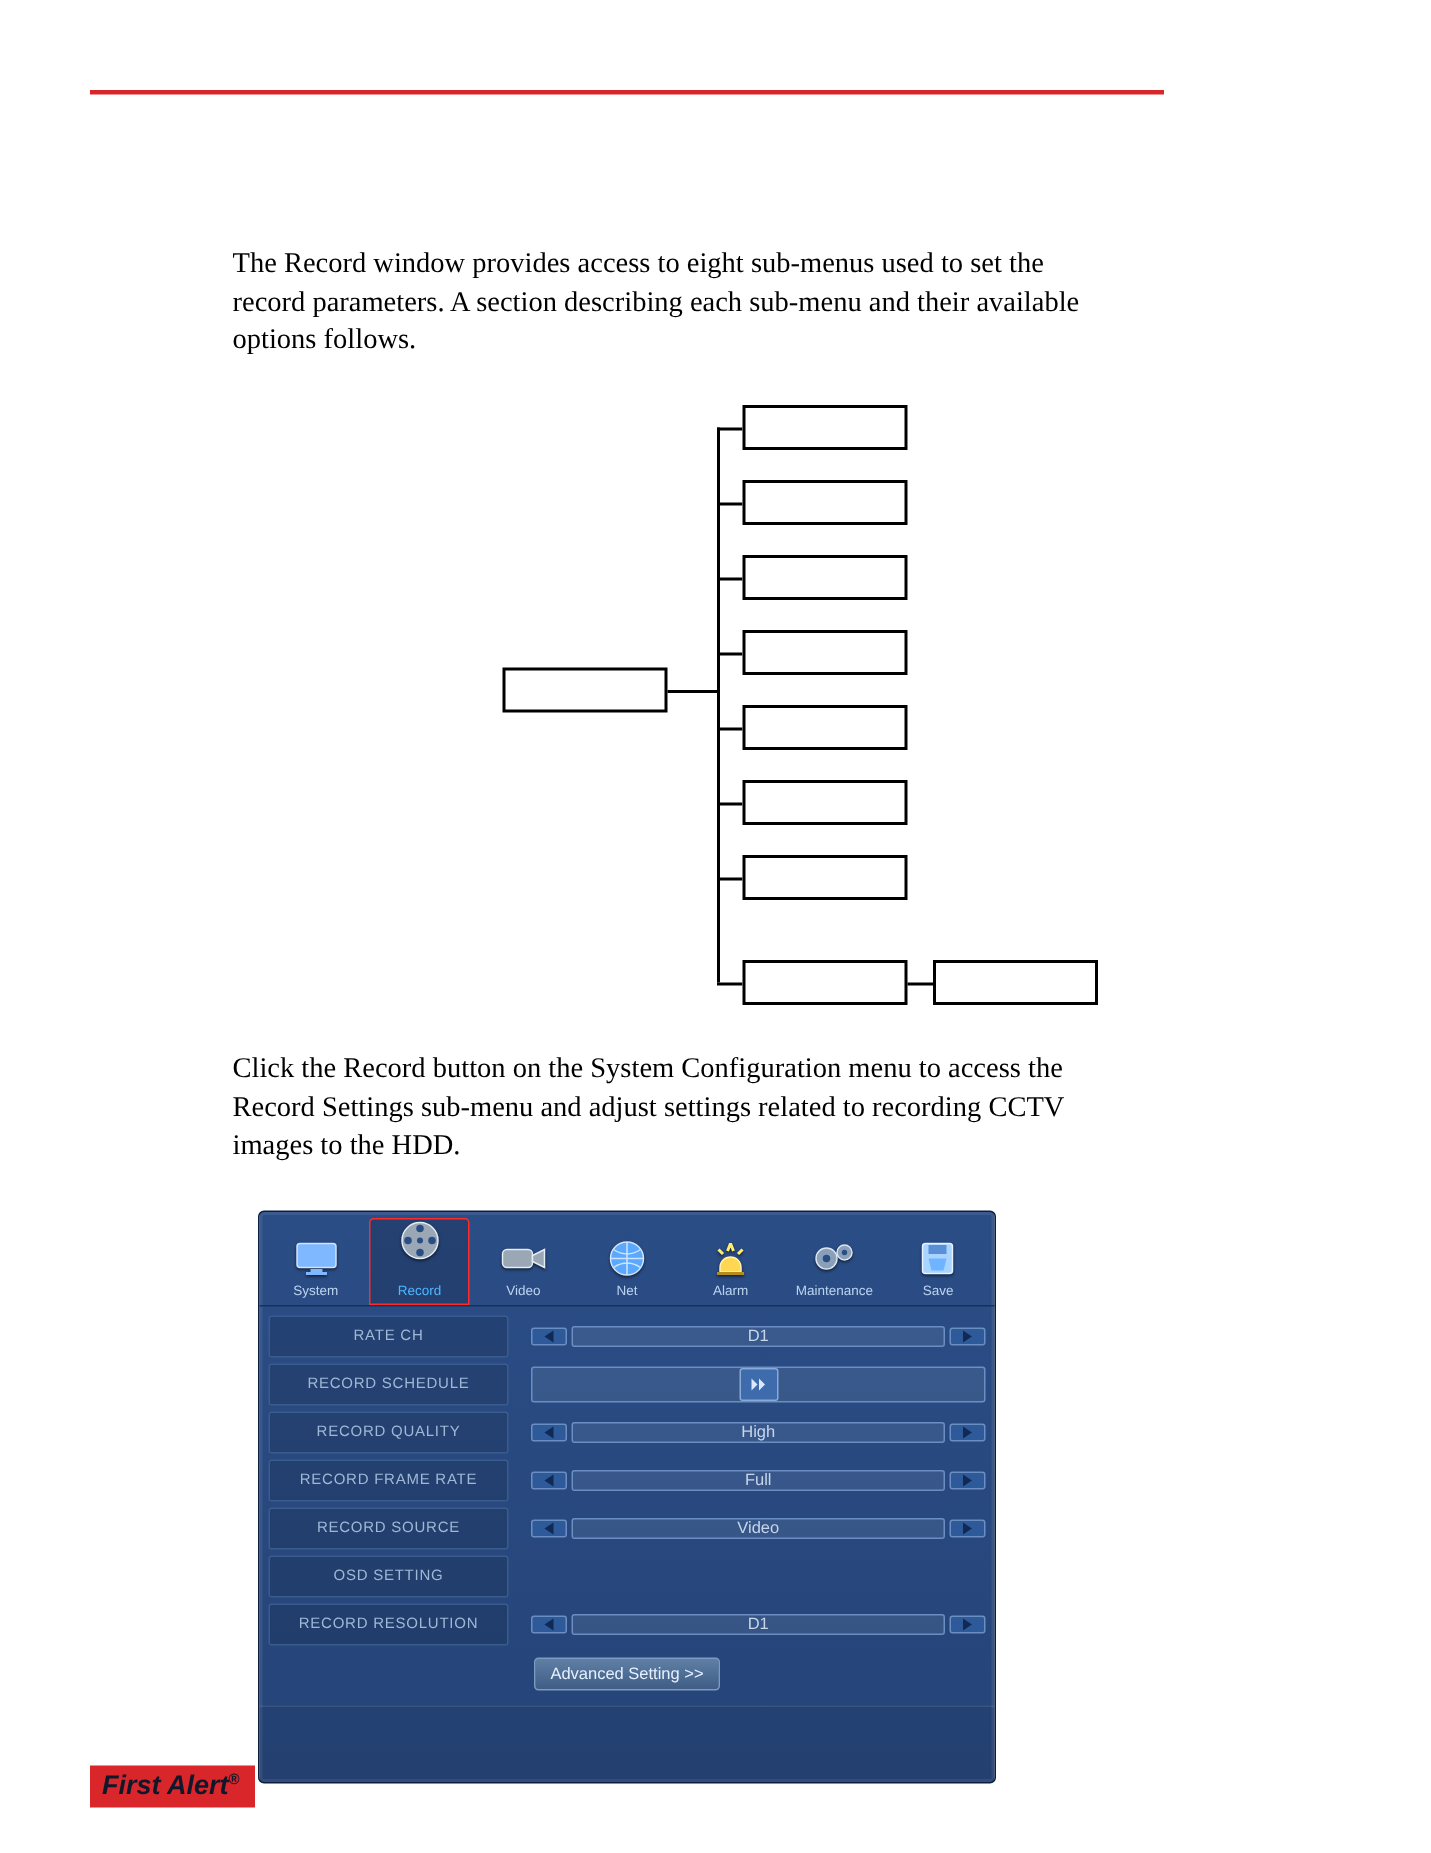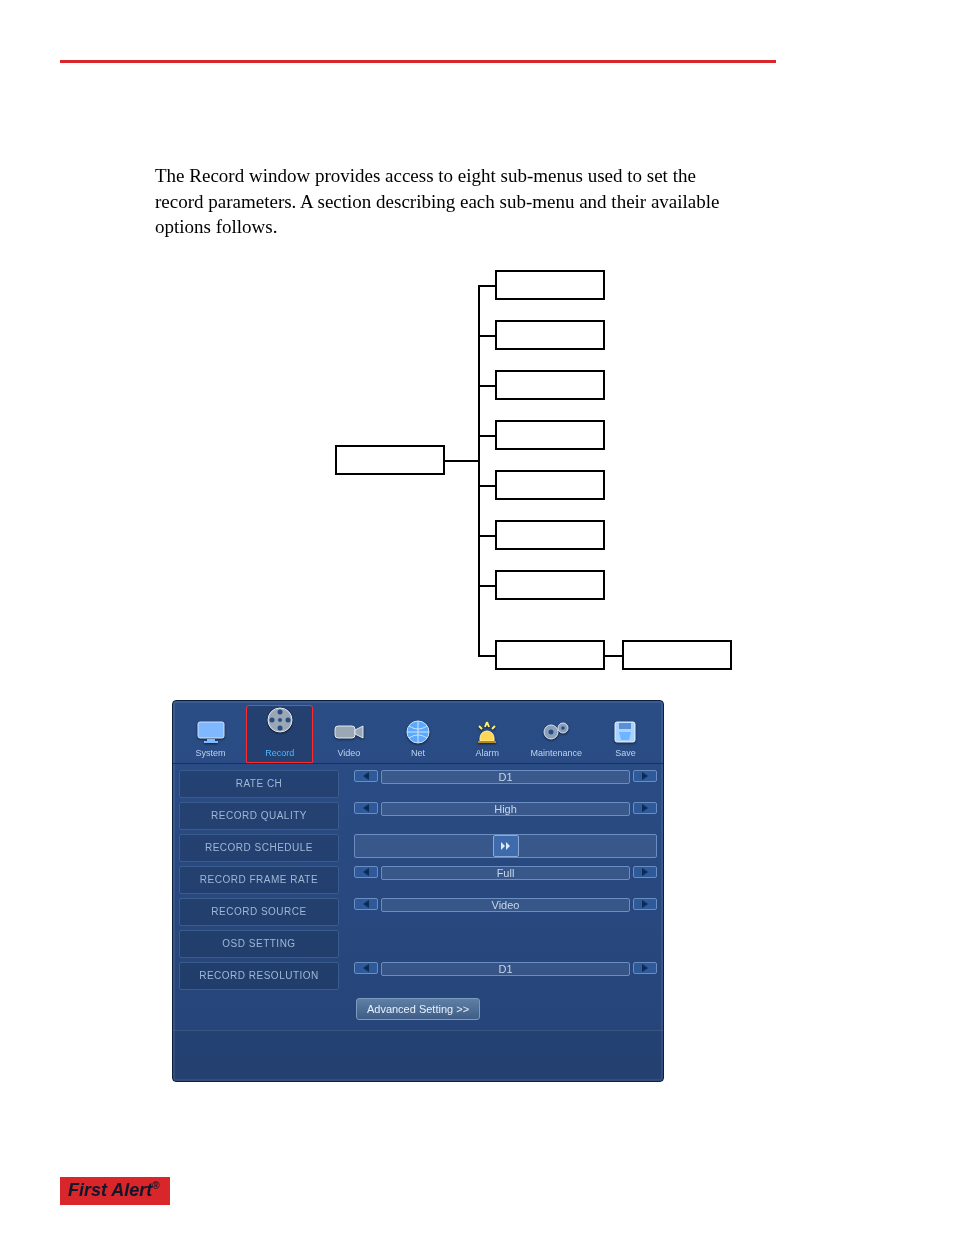--- a/index.html
+++ b/index.html
@@ -21,21 +21,21 @@
   .shot-wrap{display:flex;justify-content:center;}
   .shot{width:490px;background:linear-gradient(#2b4d86,#254478);border:1px solid #0c1f3d;border-radius:4px;box-shadow:inset 0 0 0 2px rgba(255,255,255,.08);font-family:Arial,Helvetica,sans-serif;}
   .tabbar{display:flex;border-bottom:1px solid #163258;padding:4px 4px 0 4px;gap:2px;}
   .tab{flex:1;display:flex;flex-direction:column;align-items:center;justify-content:flex-end;height:58px;color:#bcd3ef;font-size:9px;padding-bottom:4px;box-sizing:border-box;border:1px solid transparent;border-radius:3px 3px 0 0;}
   .tab.active{border-color:#ff2a2a;background:rgba(0,0,0,.15);color:#4fb6ff;justify-content:space-between;}
   .tab .ico{width:34px;height:28px;display:flex;align-items:center;justify-content:center;margin-bottom:2px;}
   .tab svg{filter:drop-shadow(0 1px 1px rgba(0,0,0,.6));}
   .panel-body{padding:6px 6px 4px 6px;}
   .row{display:flex;height:28px;margin-bottom:4px;}
   .rlabel{width:158px;display:flex;align-items:center;justify-content:center;font-size:10px;color:#9fb8d6;letter-spacing:.5px;background:rgba(0,0,0,.12);border:1px solid #3a5c8c;border-radius:2px;margin-right:4px;}
-  .rfield{flex:1;display:flex;align-items:flex-start;margin-left:11px;}
+  .rfield{flex:1;display:flex;align-items:center;margin-left:11px;}
   .arrow{width:22px;background:#2f5a99;border:1px solid #6a8ec2;display:flex;align-items:center;justify-content:center;border-radius:2px;}
   .arrow svg{display:block;}
   .val{flex:1;background:rgba(255,255,255,.08);border:1px solid #6a8ec2;display:flex;align-items:center;justify-content:center;color:#c7d6ea;font-size:11px;margin:0 3px;border-radius:2px;}
   .val.only{margin:0;}
   .sched-arrow{width:24px;height:20px;background:#3d6bab;border:1px solid #8aaad6;display:flex;align-items:center;justify-content:center;border-radius:2px;}
   .adv-row{display:flex;justify-content:center;padding:4px 2px 6px 2px;}
   .adv-btn{background:linear-gradient(#5f7fa5,#3f5d85);border:1px solid #7d9ac0;color:#e6f0ff;font-size:11px;padding:4px 10px;border-radius:3px;}
   .footer-pad{height:50px;background:rgba(0,0,0,.05);border-top:1px solid rgba(255,255,255,.1);}
   
   .brand{position:absolute;left:60px;bottom:30px;background:#d8262a;color:#0f172a;font-family:Arial,Helvetica,sans-serif;font-weight:bold;font-style:italic;font-size:18px;padding:3px 10px 4px 8px;}
@@ -68,20 +68,21 @@
     <div class="branch" style="top:265px"></div>
       <div class="dbox leaf" style="top:250px"></div>
     <div class="branch" style="top:315px"></div>
       <div class="dbox leaf" style="top:300px"></div>
     <div class="branch" style="top:385px"></div>
       <div class="dbox leaf" style="top:370px"></div>
     <div class="extra-line" style="top:385px"></div>
       <div class="dbox extra" style="top:370px"></div>
   </div>
 
+  <p class="body-text">Click the Record button on the System Configuration menu to access the Record Settings sub-menu and adjust settings related to recording CCTV images to the HDD.</p>
 
   <div class="shot-wrap">
     <div class="shot">
       <div class="tabbar">
         <div class="tab">
           <span class="ico">
             <svg width="30" height="24" viewBox="0 0 30 24">
                 <rect x="2" y="2" width="26" height="16" rx="2" fill="#7fb8ff" stroke="#cfe4ff"></rect>
                 <rect x="11" y="19" width="8" height="2" fill="#7fb8ff"></rect>
                 <rect x="8" y="21" width="14" height="2" fill="#7fb8ff"></rect>
@@ -166,51 +167,51 @@
             <div class="val">D1</div>
             <div class="arrow">
                 <svg width="10" height="10" viewBox="0 0 10 10">
                   <polygon points="2,1 8,5 2,9" fill="#0f2a55"></polygon>
                 </svg>
               </div>
           </div>
         </div>
 
         <div class="row">
-          <div class="rlabel">RECORD QUALITY</div>
-          <div class="rfield">
-            <div class="arrow">
-                <svg width="10" height="10" viewBox="0 0 10 10">
-                  <polygon points="8,1 2,5 8,9" fill="#0f2a55"></polygon>
-                </svg>
-              </div>
-            <div class="val">High</div>
-            <div class="arrow">
-                <svg width="10" height="10" viewBox="0 0 10 10">
-                  <polygon points="2,1 8,5 2,9" fill="#0f2a55"></polygon>
-                </svg>
-              </div>
-          </div>
-        </div>
-
-        <div class="row">
           <div class="rlabel">RECORD SCHEDULE</div>
           <div class="rfield">
             <div class="val only" style="justify-content:center;">
               <div class="sched-arrow">
                 <svg width="12" height="10" viewBox="0 0 12 10">
                     <polygon points="1,1 5,5 1,9" fill="#dbe8ff"></polygon>
                     <polygon points="6,1 10,5 6,9" fill="#dbe8ff"></polygon>
                   </svg>
               </div>
             </div>
           </div>
         </div>
 
         <div class="row">
+          <div class="rlabel">RECORD QUALITY</div>
+          <div class="rfield">
+            <div class="arrow">
+                <svg width="10" height="10" viewBox="0 0 10 10">
+                  <polygon points="8,1 2,5 8,9" fill="#0f2a55"></polygon>
+                </svg>
+              </div>
+            <div class="val">High</div>
+            <div class="arrow">
+                <svg width="10" height="10" viewBox="0 0 10 10">
+                  <polygon points="2,1 8,5 2,9" fill="#0f2a55"></polygon>
+                </svg>
+              </div>
+          </div>
+        </div>
+
+        <div class="row">
           <div class="rlabel">RECORD FRAME RATE</div>
           <div class="rfield">
             <div class="arrow">
                 <svg width="10" height="10" viewBox="0 0 10 10">
                   <polygon points="8,1 2,5 8,9" fill="#0f2a55"></polygon>
                 </svg>
               </div>
             <div class="val">Full</div>
             <div class="arrow">
                 <svg width="10" height="10" viewBox="0 0 10 10">

